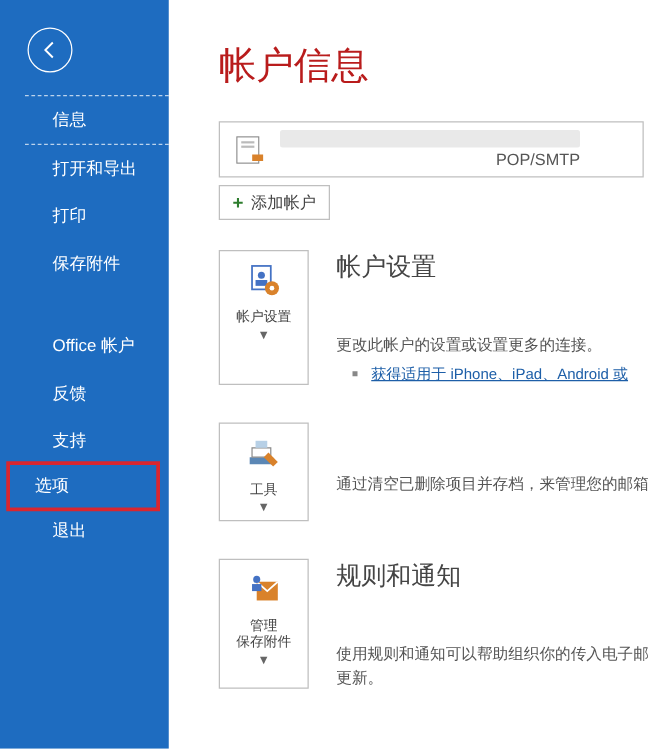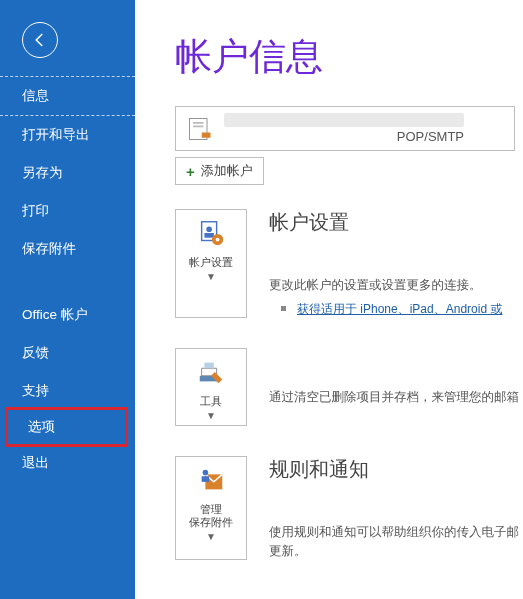--- a/index.html
+++ b/index.html
@@ -1,25 +1,25 @@
 <!DOCTYPE html>
 <html><head>
 <meta charset="utf-8">
 <style>
 * { margin: 0; padding: 0; box-sizing: border-box; font-family: "Microsoft YaHei", "Segoe UI", sans-serif; }
 body { width: 523px; height: 599px; overflow: hidden; background: #fff; display: flex; }
 .sidebar { width: 135px; background: #1e6cc0; color: #fff; display: flex; flex-direction: column; padding-top: 18px; }
 .back-btn { width: 36px; height: 36px; border: 1px solid #fff; border-radius: 50%; display: flex; align-items: center; justify-content: center; margin: 4px 0 18px 22px; cursor: pointer; }
 .back-btn svg { stroke: #fff; }
-.side-item { padding: 10px 22px; font-size: 13.5px; cursor: pointer; }
+.side-item { padding: 10px 22px; font-size: 13.5px; cursor: pointer; margin-left: 20px; }
 .side-item.selected { border: 1px dashed rgba(255,255,255,0.7); border-left: none; border-right: none; }
 .side-item.highlighted { margin: 0 10px 0 8px; padding: 8px 20px; outline: 3px solid #d9262f; }
 .side-gap { height: 28px; }
 .main { flex: 1; padding: 32px 0 0 40px; color: #333; }
-.page-title { font-size: 37px; font-weight: 300; color: #6d28d9; margin-bottom: 24px; }
+.page-title { font-size: 30px; font-weight: 300; color: #b91c1c; margin-bottom: 24px; }
 .acct-box { display: flex; align-items: center; border: 1px solid #bfbfbf; padding: 6px 10px; width: 340px; margin-bottom: 6px; text-align: right; }
 .acct-box .aicon { width: 28px; height: 28px; margin-right: 10px; flex-shrink: 0; }
 .acct-box .atxt { display: flex; flex-direction: column; }
 .acct-blur { width: 240px; height: 14px; background: #e9e9e9; margin-bottom: 2px; border-radius: 2px; filter: blur(0.5px); }
 .acct-sub { font-size: 13px; color: #555; }
 .add-btn { display: inline-flex; align-items: center; gap: 6px; border: 1px solid #bfbfbf; background: #fff; padding: 4px 10px; font-size: 13px; color: #444; cursor: pointer; margin-bottom: 24px; }
 .plus { color: #2e7d2e; font-size: 15px; font-weight: bold; }
 .section { display: flex; gap: 22px; margin-bottom: 30px; }
 .tile { width: 72px; border: 1px solid #bfbfbf; background: #fff; text-align: center; padding: 8px 4px 4px 4px; cursor: pointer; flex-shrink: 0; }
 .tile .ticon { width: 30px; height: 30px; margin: 0 auto 4px auto; }
@@ -37,21 +37,20 @@
 <body>
 
 <div class="sidebar">
   <div class="back-btn">
     <svg width="18" height="18" viewBox="0 0 24 24" fill="none" stroke-width="2">
         <path d="M15 4 L7 12 L15 20"></path>
       </svg>
   </div>
   <div class="side-item selected">信息</div>
   <div class="side-item">打开和导出</div>
-  <div class="side-item">另存为</div>
   <div class="side-item">打印</div>
   <div class="side-item">保存附件</div>
   <div class="side-gap"></div>
   <div class="side-item">Office 帐户</div>
   <div class="side-item">反馈</div>
   <div class="side-item">支持</div>
   <div class="side-item highlighted">选项</div>
   <div class="side-item">退出</div>
 </div>
 

